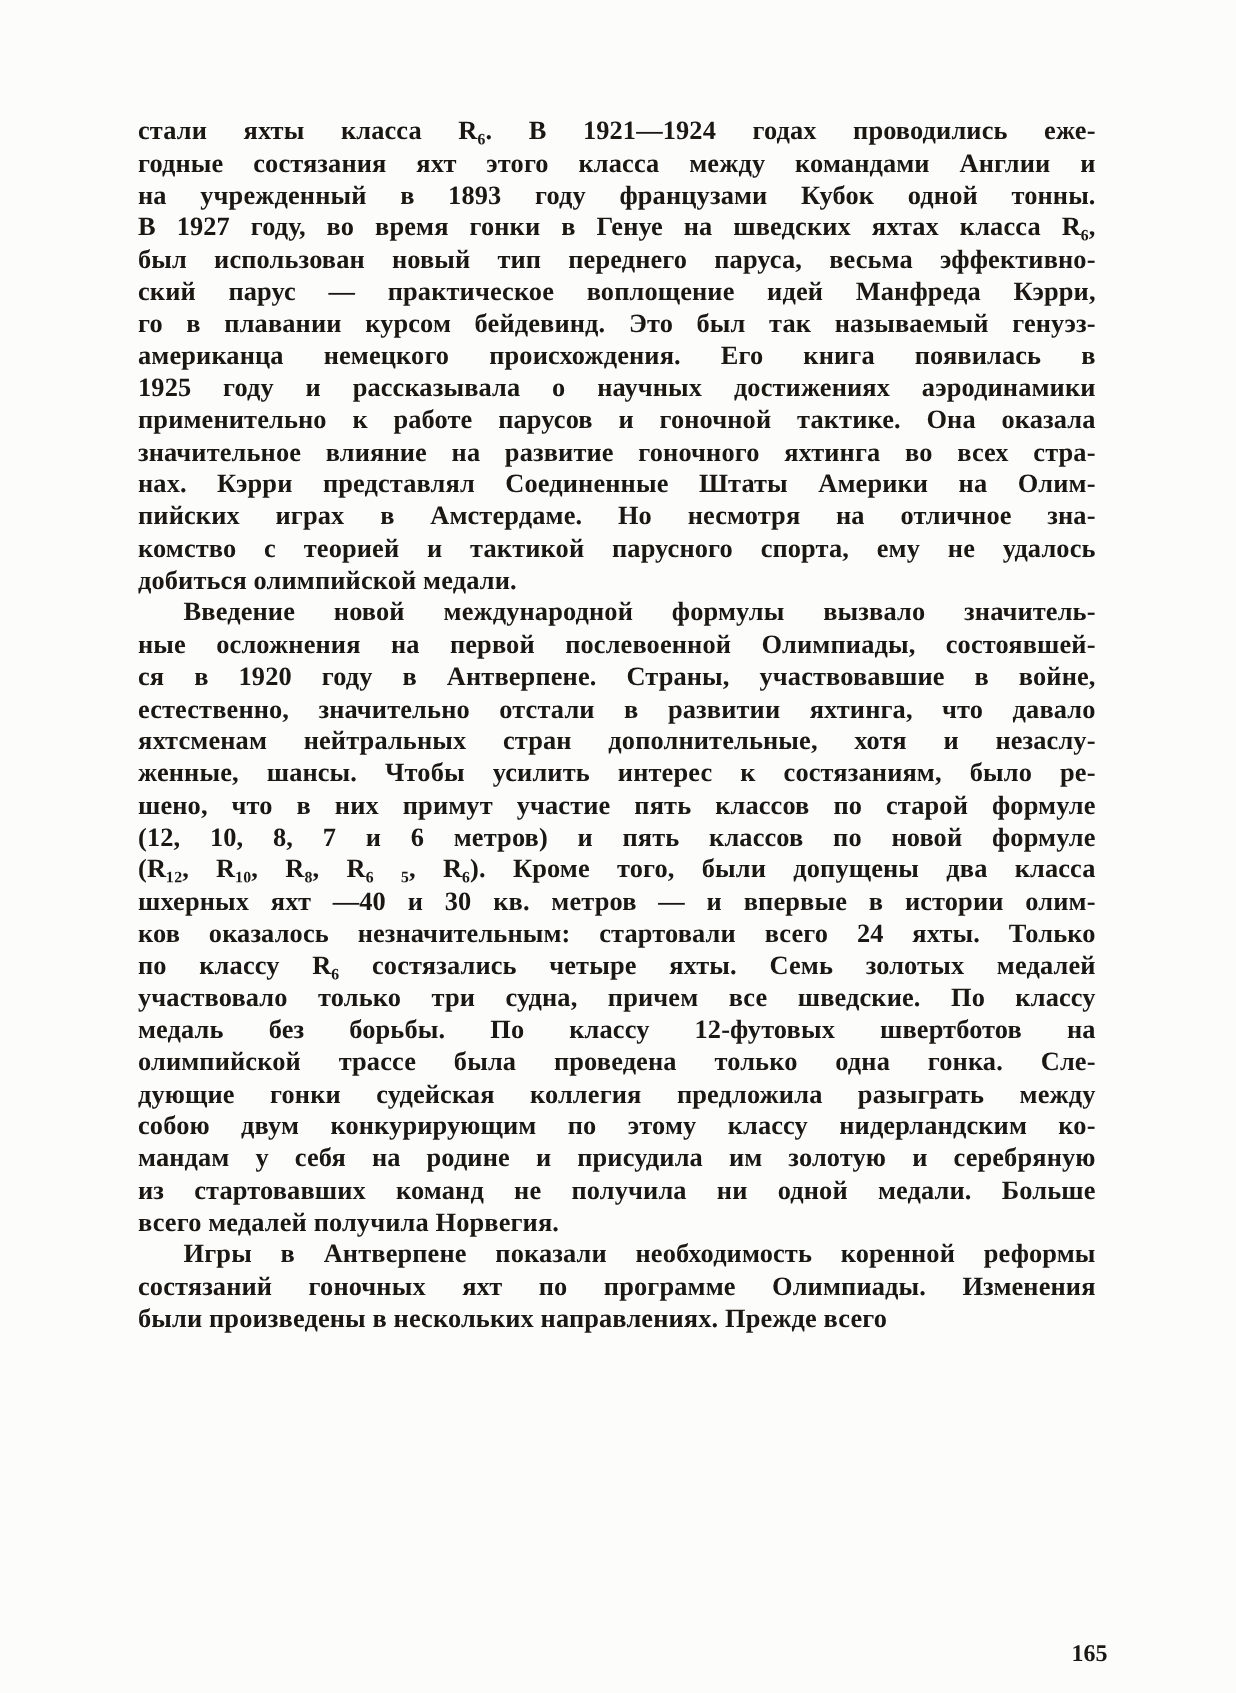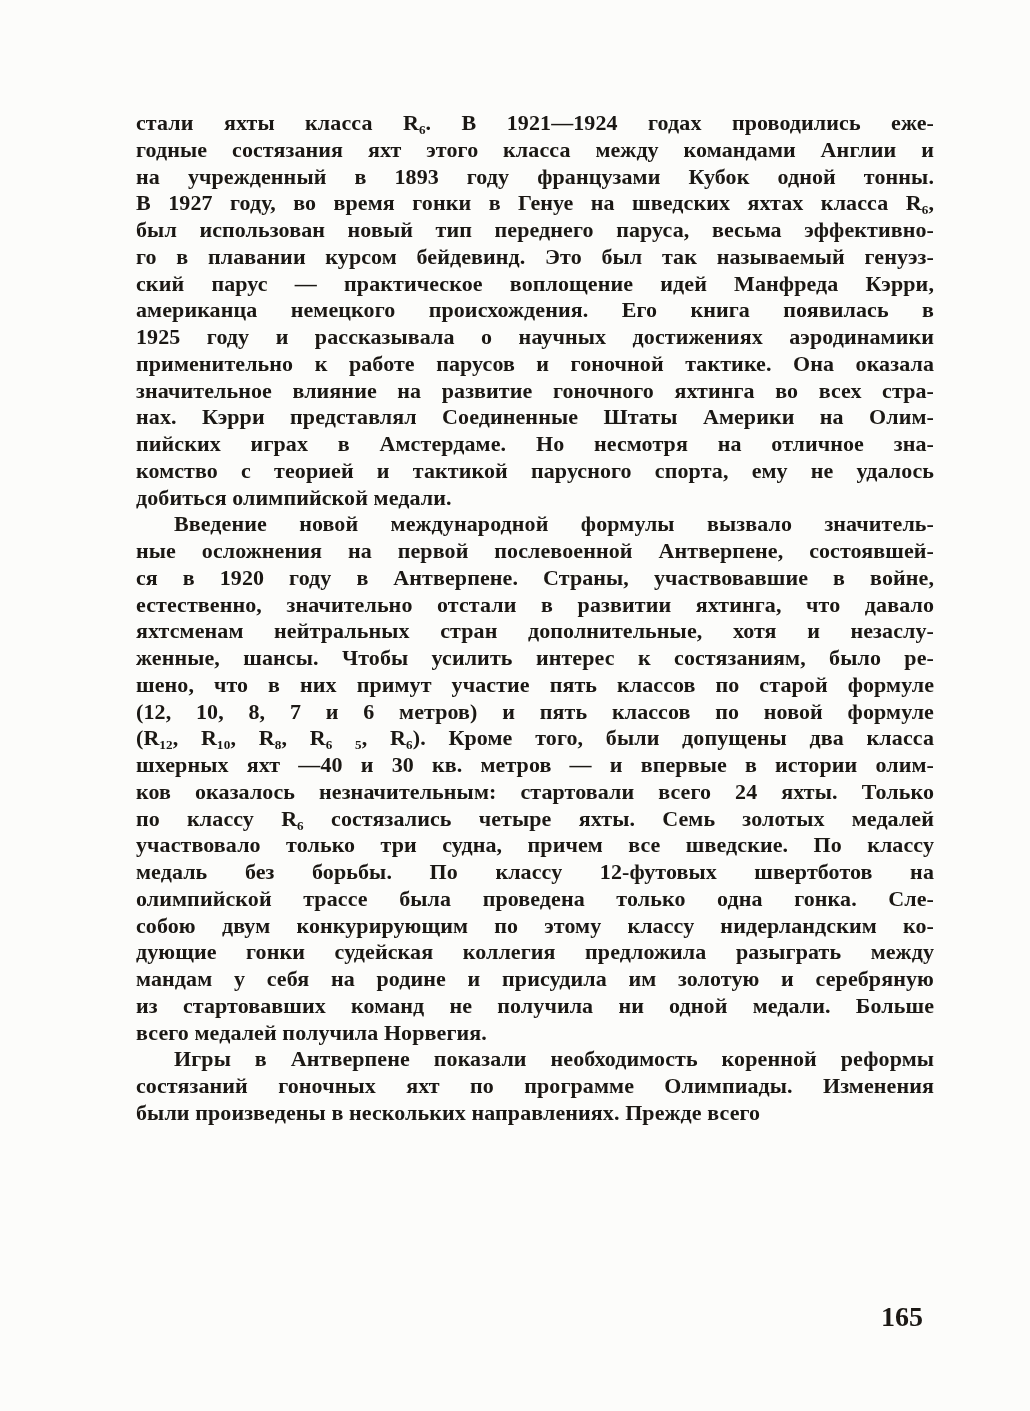--- a/index.html
+++ b/index.html
@@ -14,23 +14,22 @@
   }
   .page {
     position: absolute;
     left: 0; top: 0;
     width: 1030px; height: 1411px;
     background: var(--bg);
   }
   .text-block {
     position: absolute;
     left: 115px;
-    top: 110px;
+    top: 96px;
     width: 798px;
-    margin-left: 21px;
   }
   .paragraph { width: 798px; }
   .line {
     height: 26.75px;
     line-height: 26.75px;
     font-size: 22px;
     font-weight: 700;
     white-space: normal;
     text-align: justify;
     text-align-last: justify;
@@ -38,68 +37,68 @@
     overflow: visible;
   }
   .line.indent { text-indent: 38px; }
   .line.last {
     text-align: right;
     text-align-last: left;
   }
   .page-number {
     position: absolute;
     left: 115px;
-    top: 1303px;
+    top: 1364px;
     width: 808px;
     text-align: right;
-    font-size: 28px;
+    font-size: 20px;
     font-weight: 700;
     line-height: 28px;
   }
 </style>
 </head>
 <body>
 
 <div class="page">
   <div class="text-block">
       <div class="paragraph">
         <div class="line">стали яхты класса R₆. В 1921—1924 годах проводились еже-</div>
         <div class="line">годные состязания яхт этого класса между командами Англии и</div>
         <div class="line">на учрежденный в 1893 году французами Кубок одной тонны.</div>
         <div class="line">В 1927 году, во время гонки в Генуе на шведских яхтах класса R₆,</div>
         <div class="line">был использован новый тип переднего паруса, весьма эффективно-</div>
+        <div class="line">ский парус — практическое воплощение идей Манфреда Кэрри,</div>
         <div class="line">го в плавании курсом бейдевинд. Это был так называемый генуэз-</div>
-        <div class="line">ский парус — практическое воплощение идей Манфреда Кэрри,</div>
         <div class="line">американца немецкого происхождения. Его книга появилась в</div>
         <div class="line">1925 году и рассказывала о научных достижениях аэродинамики</div>
         <div class="line">применительно к работе парусов и гоночной тактике. Она оказала</div>
         <div class="line">значительное влияние на развитие гоночного яхтинга во всех стра-</div>
         <div class="line">нах. Кэрри представлял Соединенные Штаты Америки на Олим-</div>
         <div class="line">пийских играх в Амстердаме. Но несмотря на отличное зна-</div>
         <div class="line">комство с теорией и тактикой парусного спорта, ему не удалось</div>
         <div class="line last">добиться олимпийской медали.</div>
       </div>
       <div class="paragraph">
         <div class="line indent">Введение новой международной формулы вызвало значитель-</div>
-        <div class="line">ные осложнения на первой послевоенной Антверпене, состоявшей-</div>
+        <div class="line">ные осложнения на первой послевоенной Олимпиады, состоявшей-</div>
         <div class="line">ся в 1920 году в Антверпене. Страны, участвовавшие в войне,</div>
         <div class="line">естественно, значительно отстали в развитии яхтинга, что давало</div>
         <div class="line">яхтсменам нейтральных стран дополнительные, хотя и незаслу-</div>
         <div class="line">женные, шансы. Чтобы усилить интерес к состязаниям, было ре-</div>
         <div class="line">шено, что в них примут участие пять классов по старой формуле</div>
         <div class="line">(12, 10, 8, 7 и 6 метров) и пять классов по новой формуле</div>
         <div class="line">(R₁₂, R₁₀, R₈, R₆ ₅, R₆). Кроме того, были допущены два класса</div>
         <div class="line">шхерных яхт —40 и 30 кв. метров — и впервые в истории олим-</div>
         <div class="line">ков оказалось незначительным: стартовали всего 24 яхты. Только</div>
         <div class="line">по классу R₆ состязались четыре яхты. Семь золотых медалей</div>
         <div class="line">участвовало только три судна, причем все шведские. По классу</div>
         <div class="line">медаль без борьбы. По классу 12-футовых швертботов на</div>
         <div class="line">олимпийской трассе была проведена только одна гонка. Сле-</div>
+        <div class="line">дующие гонки судейская коллегия предложила разыграть между</div>
         <div class="line">собою двум конкурирующим по этому классу нидерландским ко-</div>
-        <div class="line">дующие гонки судейская коллегия предложила разыграть между</div>
         <div class="line">мандам у себя на родине и присудила им золотую и серебряную</div>
         <div class="line">из стартовавших команд не получила ни одной медали. Больше</div>
         <div class="line last">всего медалей получила Норвегия.</div>
       </div>
       <div class="paragraph">
         <div class="line indent">Игры в Антверпене показали необходимость коренной реформы</div>
         <div class="line">состязаний гоночных яхт по программе Олимпиады. Изменения</div>
         <div class="line last">были произведены в нескольких направлениях. Прежде всего</div>
       </div>
     </div>

